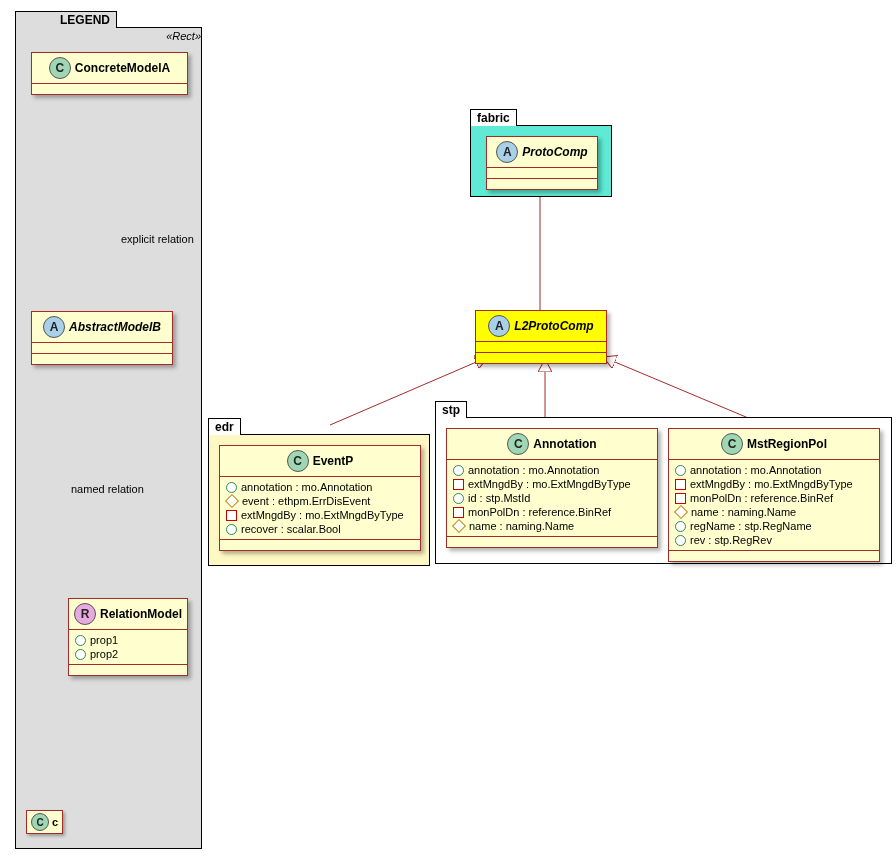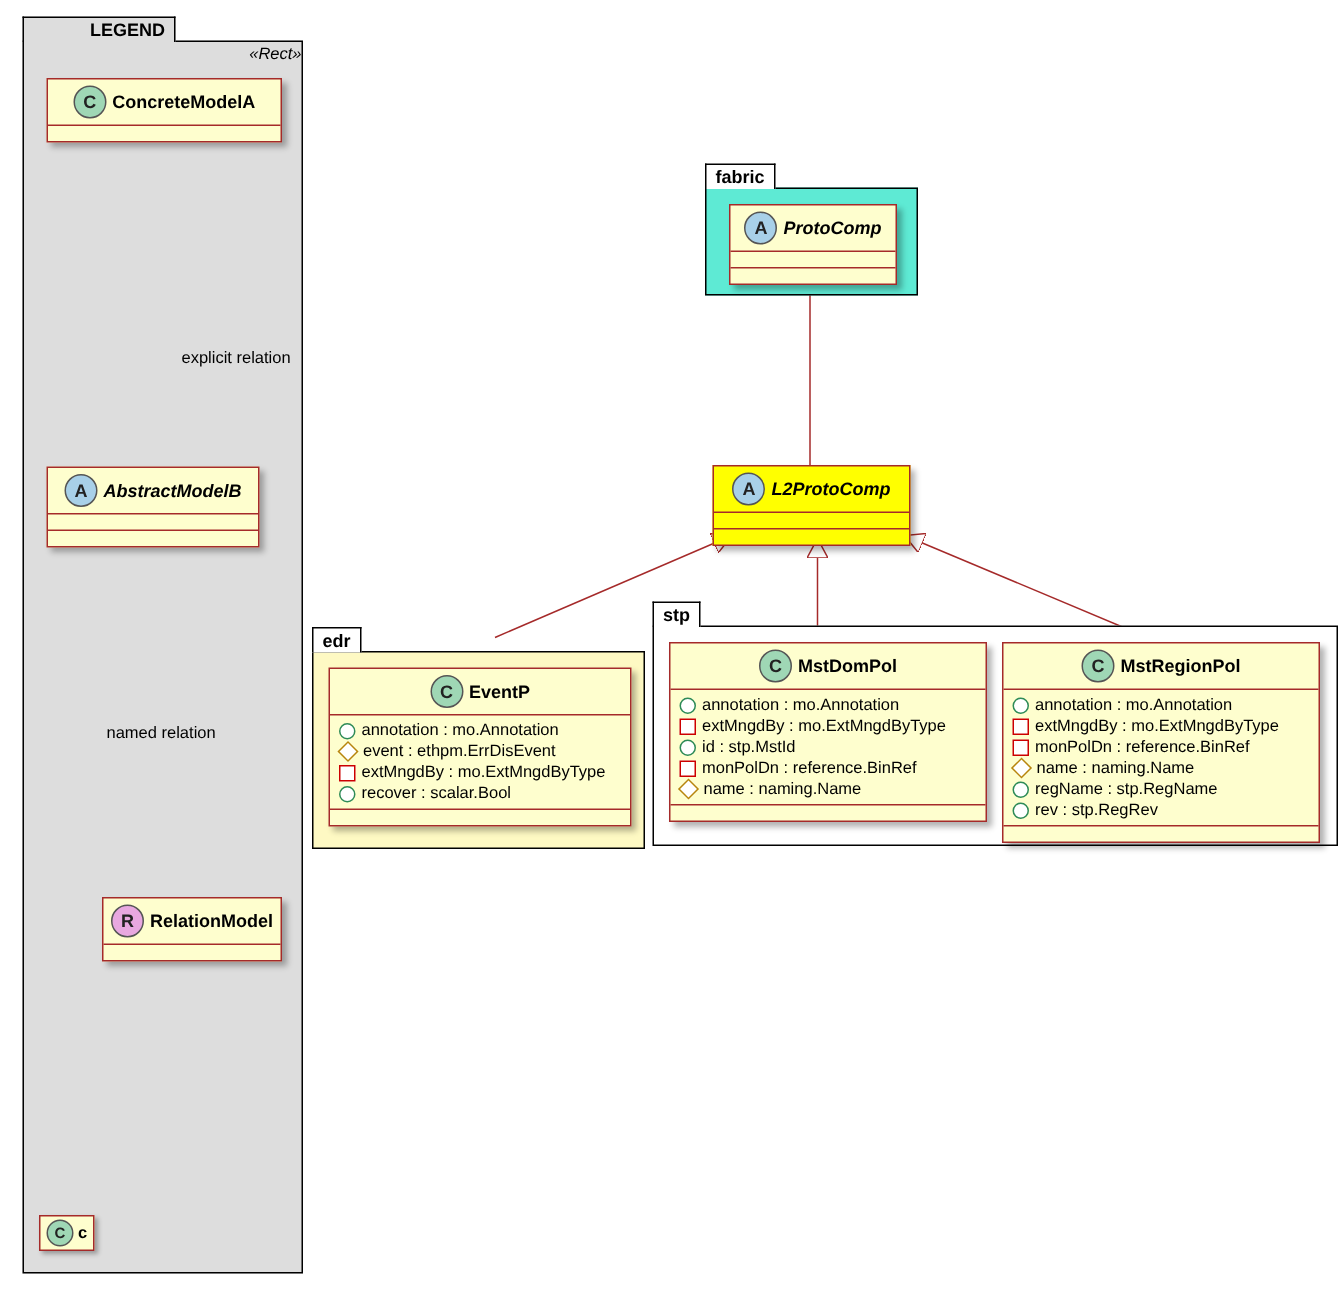--- a/index.html
+++ b/index.html
@@ -208,20 +208,30 @@
       <div class="attrs empty"></div>
     </div>
 
     <div class="label" style="left:55px; top:455px;">named relation</div>
 
     <div class="class-box" style="left:52px; top:570px; width:118px;">
       <div class="class-header">
         <span class="circle-badge circle-r">R</span>
         <span class="class-name">RelationModel</span>
       </div>
+      <div class="attrs">
+          <div class="attr-row">
+            <span class="sym sym-circle-green"></span>
+            <span>prop1</span>
+          </div>
+          <div class="attr-row">
+            <span class="sym sym-circle-green"></span>
+            <span>prop2</span>
+          </div>
+        </div>
       <div class="attrs empty"></div>
     </div>
 
     <div class="small-class" style="left:10px; top:782px;">
       <span class="circle-badge circle-c mini">C</span>
       <span class="class-name" style="font-size:11px;">c</span>
     </div>
   </div>
 
   <div class="package" style="left:460px; top:70px; width:140px; height:70px; background:#5eead4;margin-top:45px;">
@@ -273,21 +283,21 @@
       <div class="attrs empty"></div>
     </div>
   </div>
 
   <div class="package" style="left:425px; top:407px; width:455px; height:145px; background:#fff;">
     <div class="package-tab">stp</div>
 
     <div class="class-box" style="left:10px; top:10px; width:210px;">
       <div class="class-header">
         <span class="circle-badge circle-c">C</span>
-        <span class="class-name">MstDomPol</span>
+        <span class="class-name">Annotation</span>
       </div>
       <div class="attrs">
           <div class="attr-row">
             <span class="sym sym-circle-green"></span>
             <span>annotation : mo.Annotation</span>
           </div>
           <div class="attr-row">
             <span class="sym sym-square-red"></span>
             <span>extMngdBy : mo.ExtMngdByType</span>
           </div>

